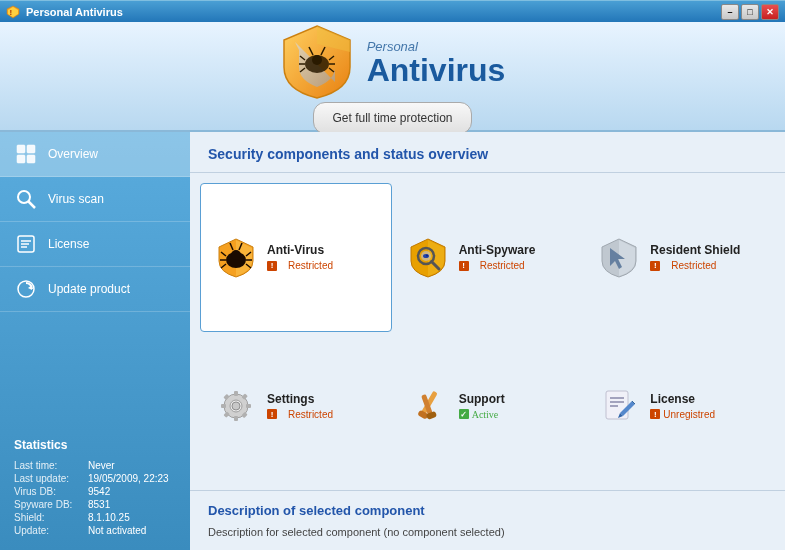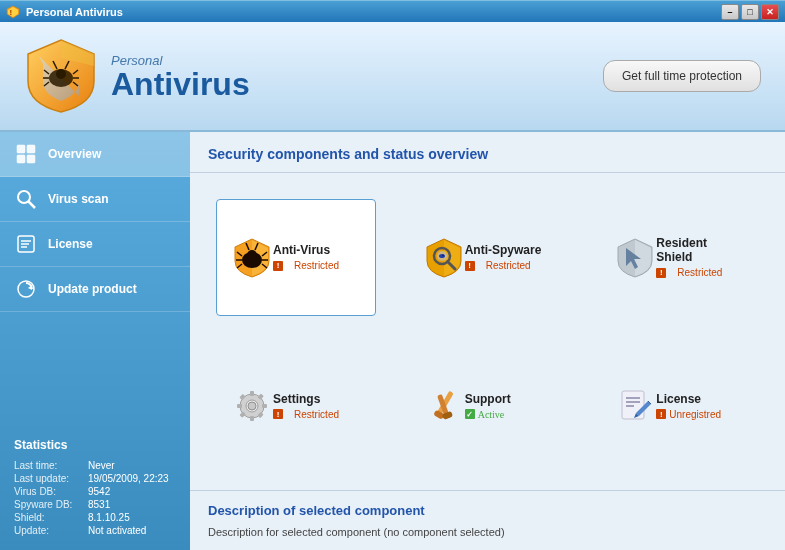--- a/index.html
+++ b/index.html
@@ -58,20 +58,21 @@
 
     
     .header {
       background: linear-gradient(to bottom, #e8f4ff, #b8d8f0);
       height: 110px;
       display: flex;
       align-items: center;
       justify-content: space-between;
       padding: 0 24px;
       border-bottom: 2px solid #8ab8d8;
+      flex-direction: column;
     }
     .logo-area {
       display: flex;
       align-items: center;
       gap: 12px;
     }
     .shield-logo {
       width: 75px;
       height: 80px;
     }
@@ -115,21 +116,21 @@
       padding-top: 0;
     }
     .sidebar-item {
       display: flex;
       align-items: center;
       gap: 10px;
       padding: 10px 14px;
       cursor: pointer;
       color: white;
       font-size: 12px;
-      font-weight: bold;
+      font-weight: normal;
       border-bottom: 1px solid rgba(255,255,255,0.2);
     }
     .sidebar-item.active {
       background: rgba(255,255,255,0.3);
     }
     .sidebar-icon {
       width: 24px;
       height: 24px;
       display: flex;
       align-items: center;
@@ -179,26 +180,26 @@
       display: grid;
       grid-template-columns: 1fr 1fr 1fr;
       gap: 0;
       padding: 10px 10px;
       flex: 1;
     }
     .component-card {
       display: flex;
       flex-direction: row;
       align-items: center;
-      gap: 0;
+      gap: 10px;
       padding: 12px 14px;
       cursor: pointer;
       border: 1px solid transparent;
       border-radius: 4px;
-      margin: 16px;
+      margin: 0;
     }
     .component-card.selected {
       background: white;
       border-color: #5a9fd4;
     }
     .component-icon {
       width: 42px;
       height: 42px;
       flex-shrink: 0;
     }

